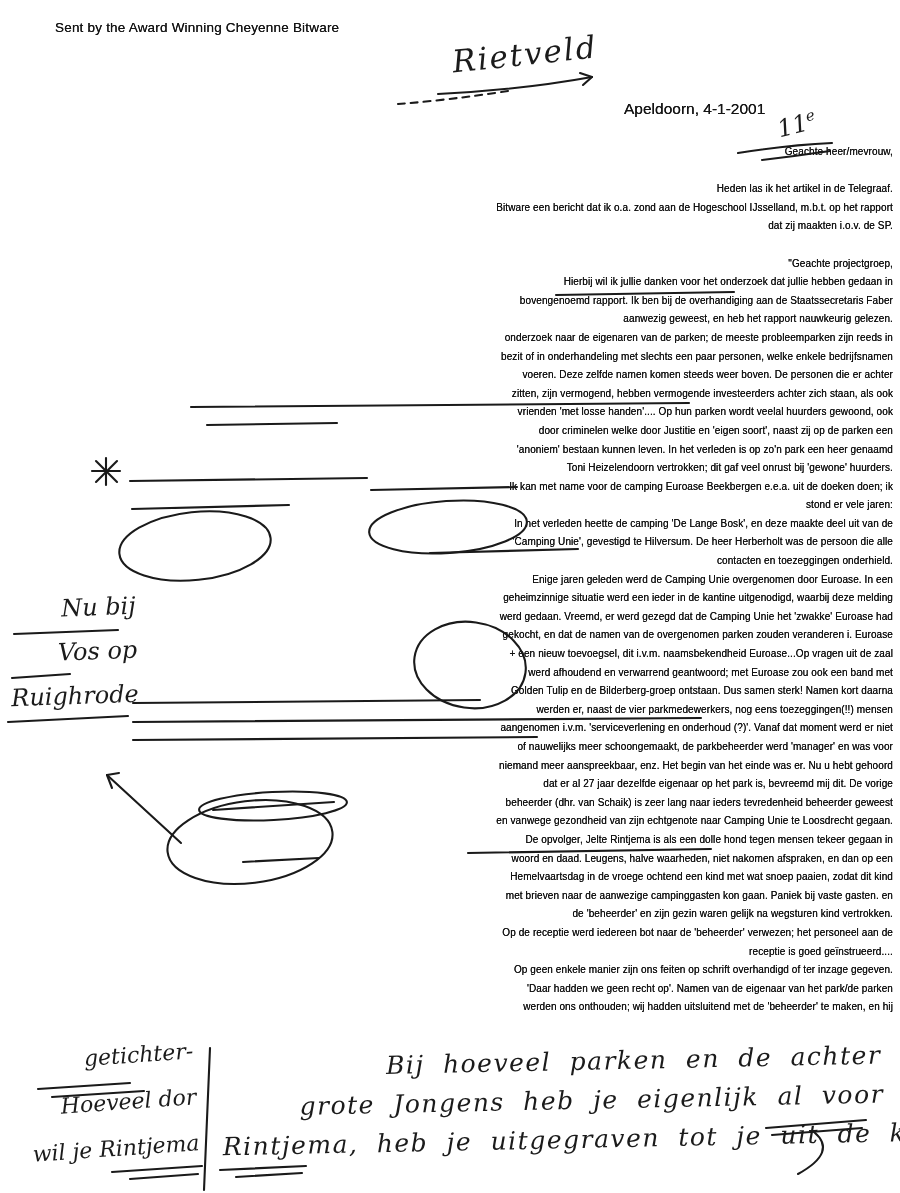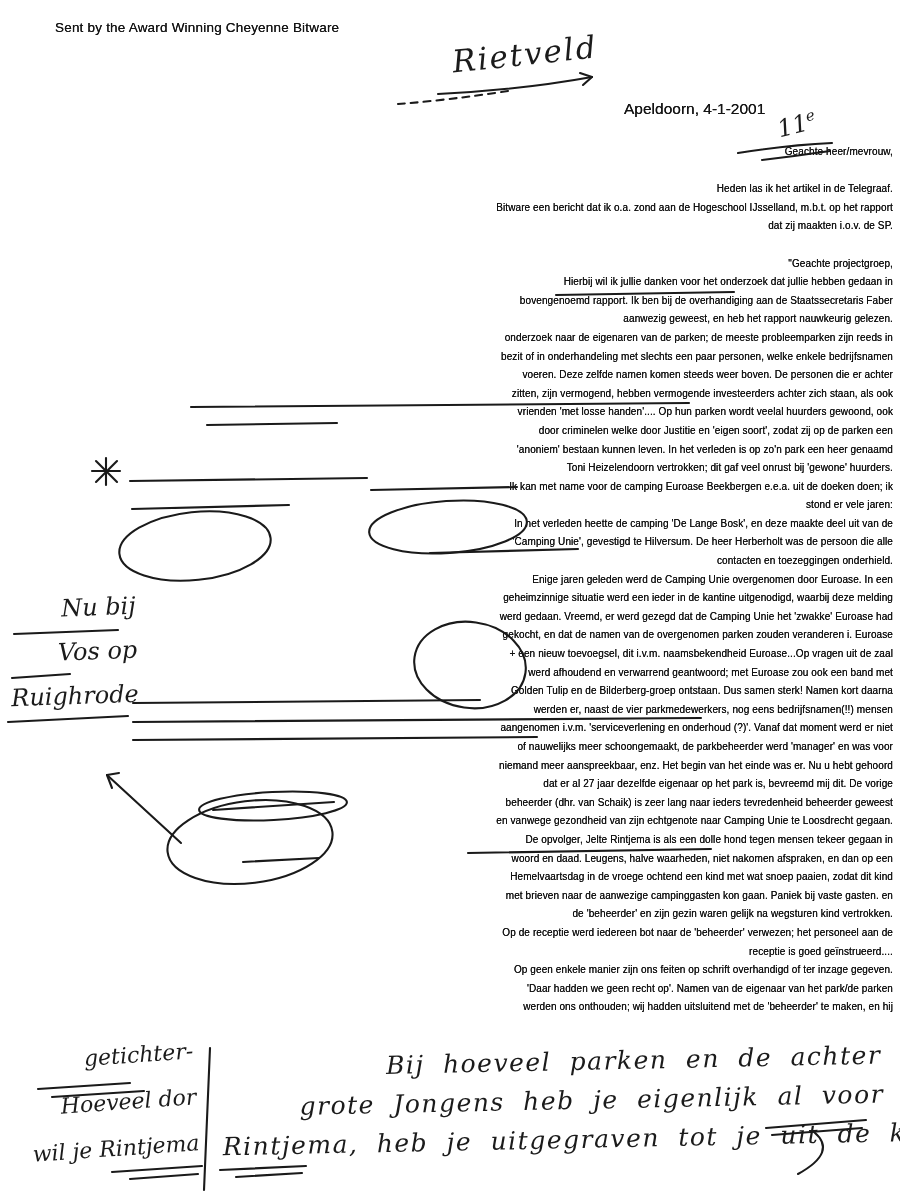--- a/index.html
+++ b/index.html
@@ -62,36 +62,36 @@
       <div class="letter-line"></div>
       <div class="letter-line">"Geachte projectgroep,</div>
       <div class="letter-line">Hierbij wil ik jullie danken voor het onderzoek dat jullie hebben gedaan in</div>
       <div class="letter-line">bovengenoemd rapport. Ik ben bij de overhandiging aan de Staatssecretaris Faber</div>
       <div class="letter-line">aanwezig geweest, en heb het rapport nauwkeurig gelezen.</div>
       <div class="letter-line">onderzoek naar de eigenaren van de parken; de meeste probleemparken zijn reeds in</div>
       <div class="letter-line">bezit of in onderhandeling met slechts een paar personen, welke enkele bedrijfsnamen</div>
       <div class="letter-line">voeren. Deze zelfde namen komen steeds weer boven. De personen die er achter</div>
       <div class="letter-line">zitten, zijn vermogend, hebben vermogende investeerders achter zich staan, als ook</div>
       <div class="letter-line">vrienden 'met losse handen'.... Op hun parken wordt veelal huurders gewoond, ook</div>
-      <div class="letter-line">door criminelen welke door Justitie en 'eigen soort', zodat zij op de parken een</div>
+      <div class="letter-line">door criminelen welke door Justitie en 'eigen soort', naast zij op de parken een</div>
       <div class="letter-line">'anoniem' bestaan kunnen leven. In het verleden is op zo'n park een heer genaamd</div>
       <div class="letter-line">Toni Heizelendoorn vertrokken; dit gaf veel onrust bij 'gewone' huurders.</div>
       <div class="letter-line">Ik kan met name voor de camping Euroase Beekbergen e.e.a. uit de doeken doen; ik</div>
       <div class="letter-line">stond er vele jaren:</div>
       <div class="letter-line">In het verleden heette de camping 'De Lange Bosk', en deze maakte deel uit van de</div>
       <div class="letter-line">'Camping Unie', gevestigd te Hilversum. De heer Herberholt was de persoon die alle</div>
       <div class="letter-line">contacten en toezeggingen onderhield.</div>
       <div class="letter-line">Enige jaren geleden werd de Camping Unie overgenomen door Euroase. In een</div>
       <div class="letter-line">geheimzinnige situatie werd een ieder in de kantine uitgenodigd, waarbij deze melding</div>
       <div class="letter-line">werd gedaan. Vreemd, er werd gezegd dat de Camping Unie het 'zwakke' Euroase had</div>
       <div class="letter-line">gekocht, en dat de namen van de overgenomen parken zouden veranderen i. Euroase</div>
       <div class="letter-line">+ een nieuw toevoegsel, dit i.v.m. naamsbekendheid Euroase...Op vragen uit de zaal</div>
       <div class="letter-line">werd afhoudend en verwarrend geantwoord; met Euroase zou ook een band met</div>
       <div class="letter-line">Golden Tulip en de Bilderberg-groep ontstaan. Dus samen sterk! Namen kort daarna</div>
-      <div class="letter-line">werden er, naast de vier parkmedewerkers, nog eens bedrijfsnamen(!!) mensen</div>
+      <div class="letter-line">werden er, naast de vier parkmedewerkers, nog eens toezeggingen(!!) mensen</div>
       <div class="letter-line">aangenomen i.v.m. 'serviceverlening en onderhoud (?)'. Vanaf dat moment werd er niet</div>
       <div class="letter-line">of nauwelijks meer schoongemaakt, de parkbeheerder werd 'manager' en was voor</div>
       <div class="letter-line">niemand meer aanspreekbaar, enz. Het begin van het einde was er. Nu u hebt gehoord</div>
       <div class="letter-line">dat er al 27 jaar dezelfde eigenaar op het park is, bevreemd mij dit. De vorige</div>
       <div class="letter-line">beheerder (dhr. van Schaik) is zeer lang naar ieders tevredenheid beheerder geweest</div>
       <div class="letter-line">en vanwege gezondheid van zijn echtgenote naar Camping Unie te Loosdrecht gegaan.</div>
       <div class="letter-line">De opvolger, Jelte Rintjema is als een dolle hond tegen mensen tekeer gegaan in</div>
       <div class="letter-line">woord en daad. Leugens, halve waarheden, niet nakomen afspraken, en dan op een</div>
       <div class="letter-line">Hemelvaartsdag in de vroege ochtend een kind met wat snoep paaien, zodat dit kind</div>
       <div class="letter-line">met brieven naar de aanwezige campinggasten kon gaan. Paniek bij vaste gasten. en</div>

